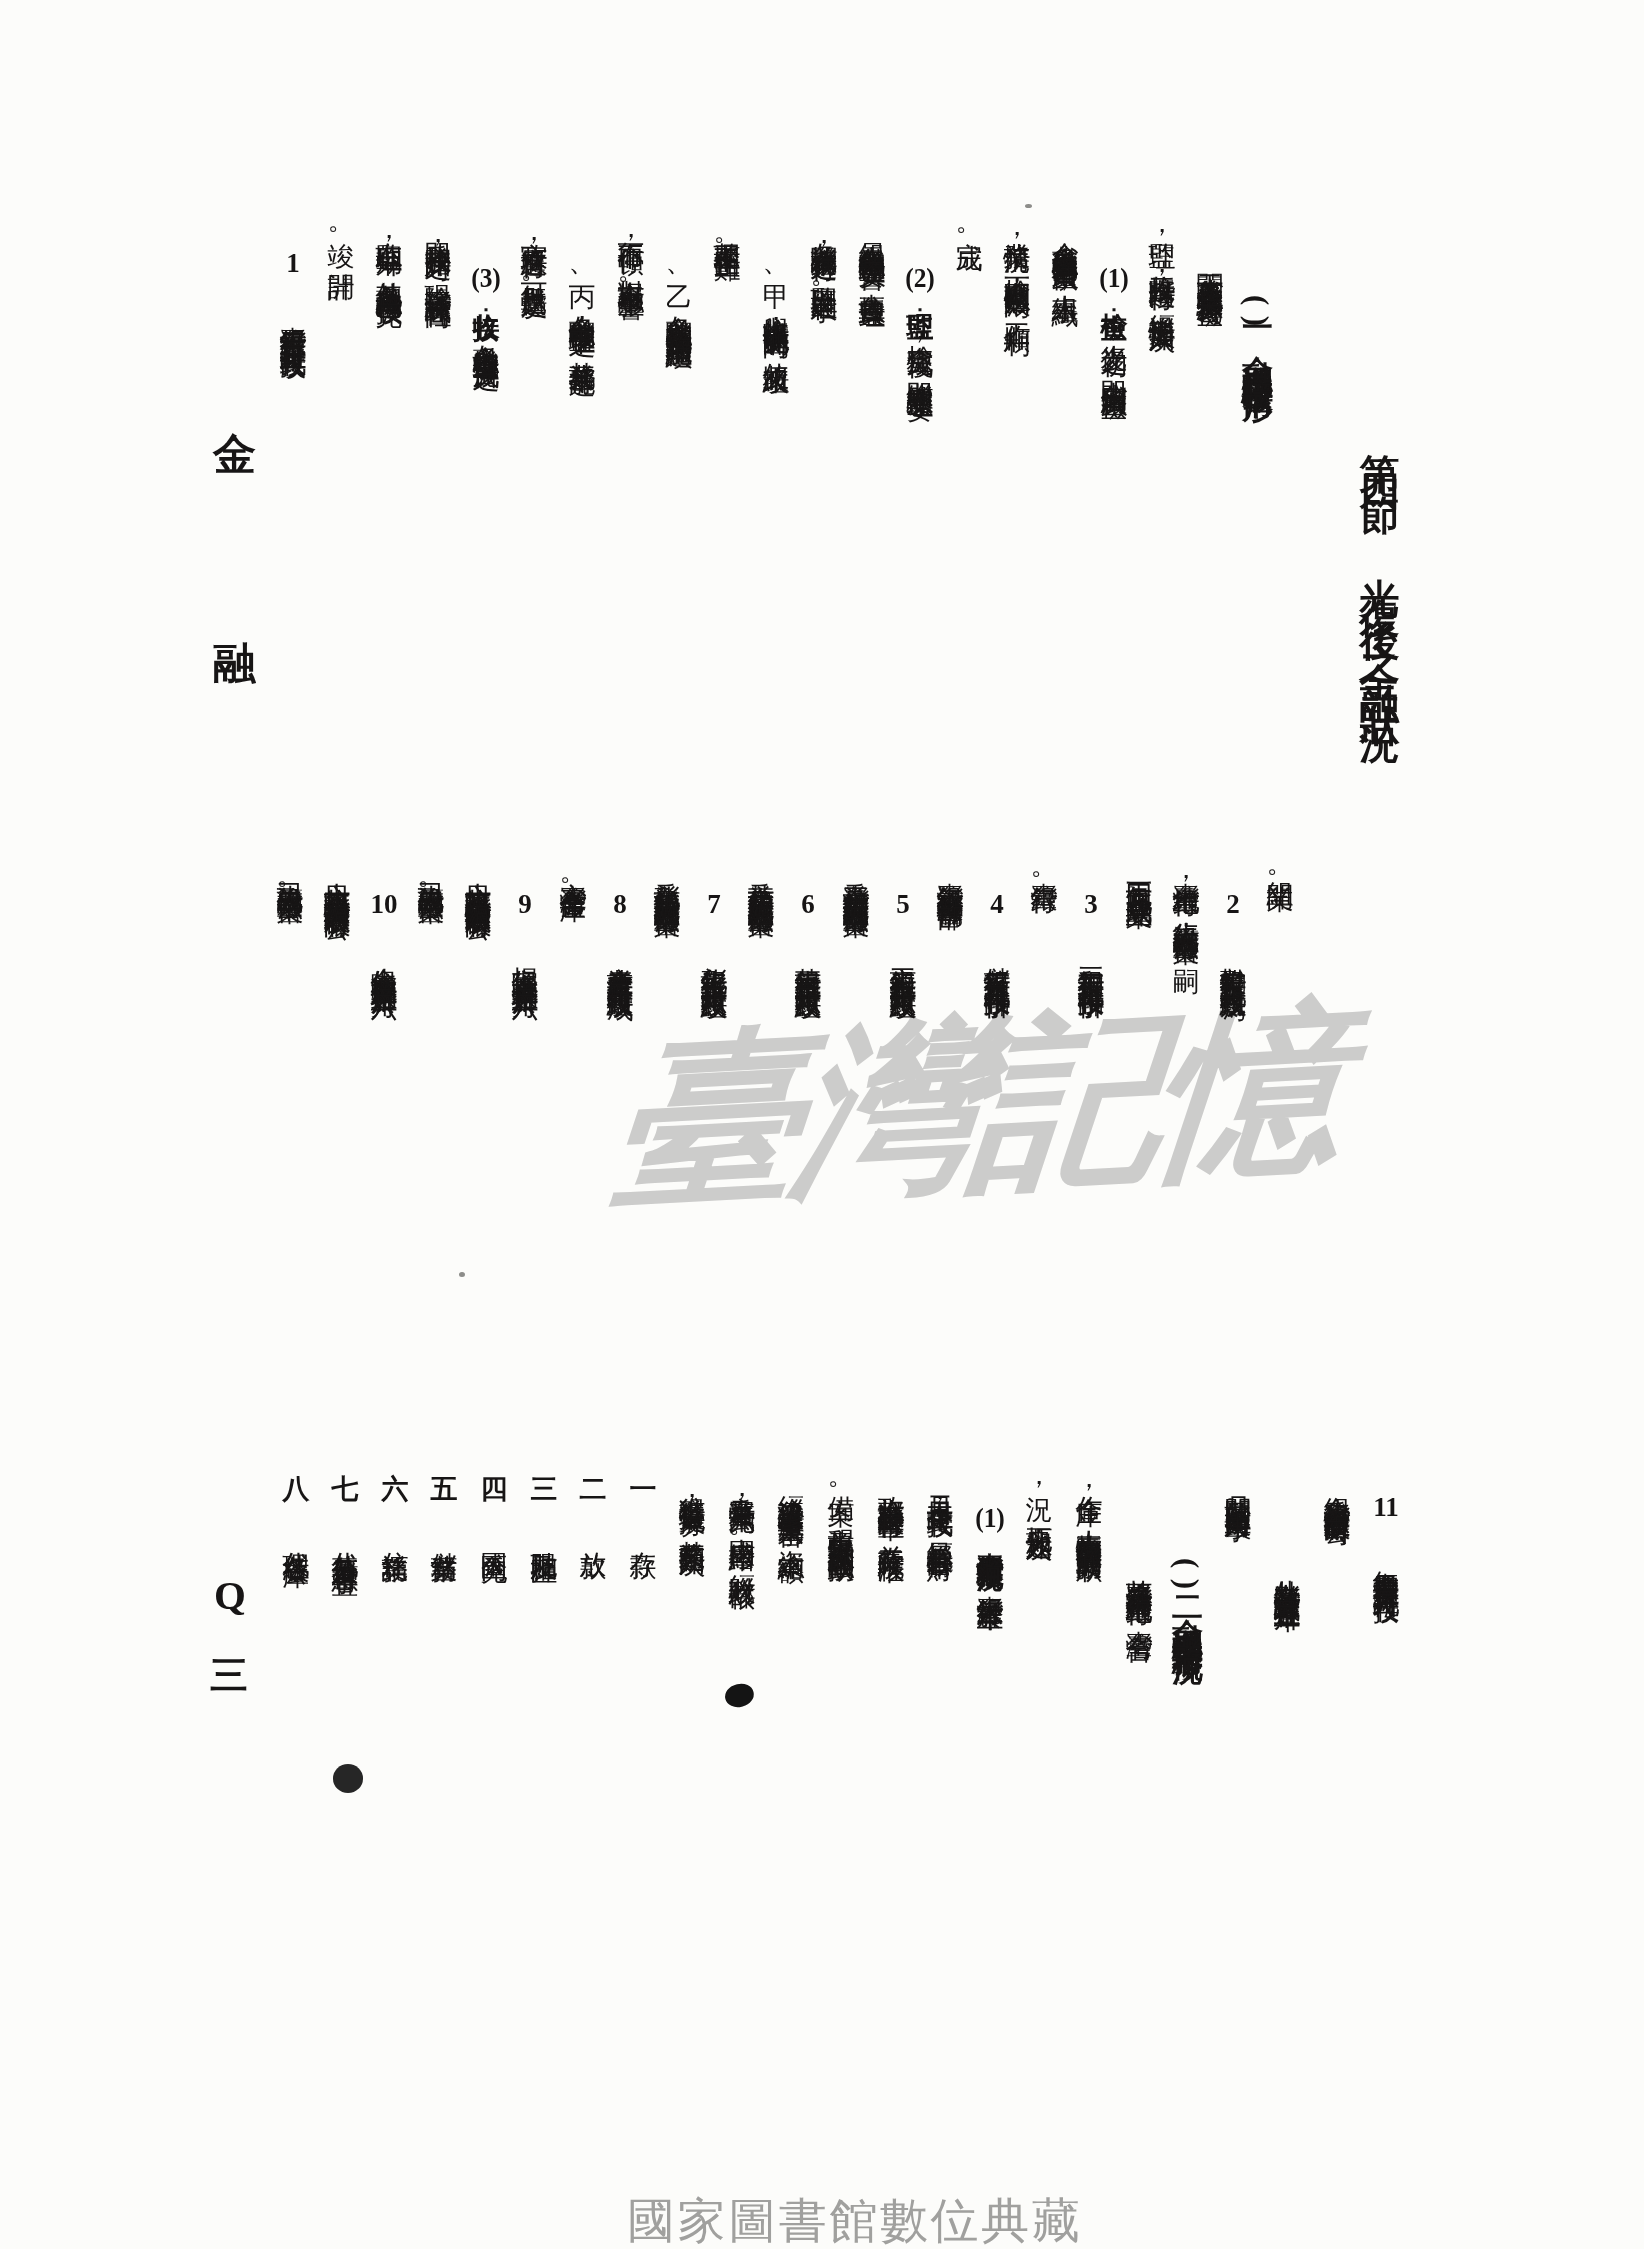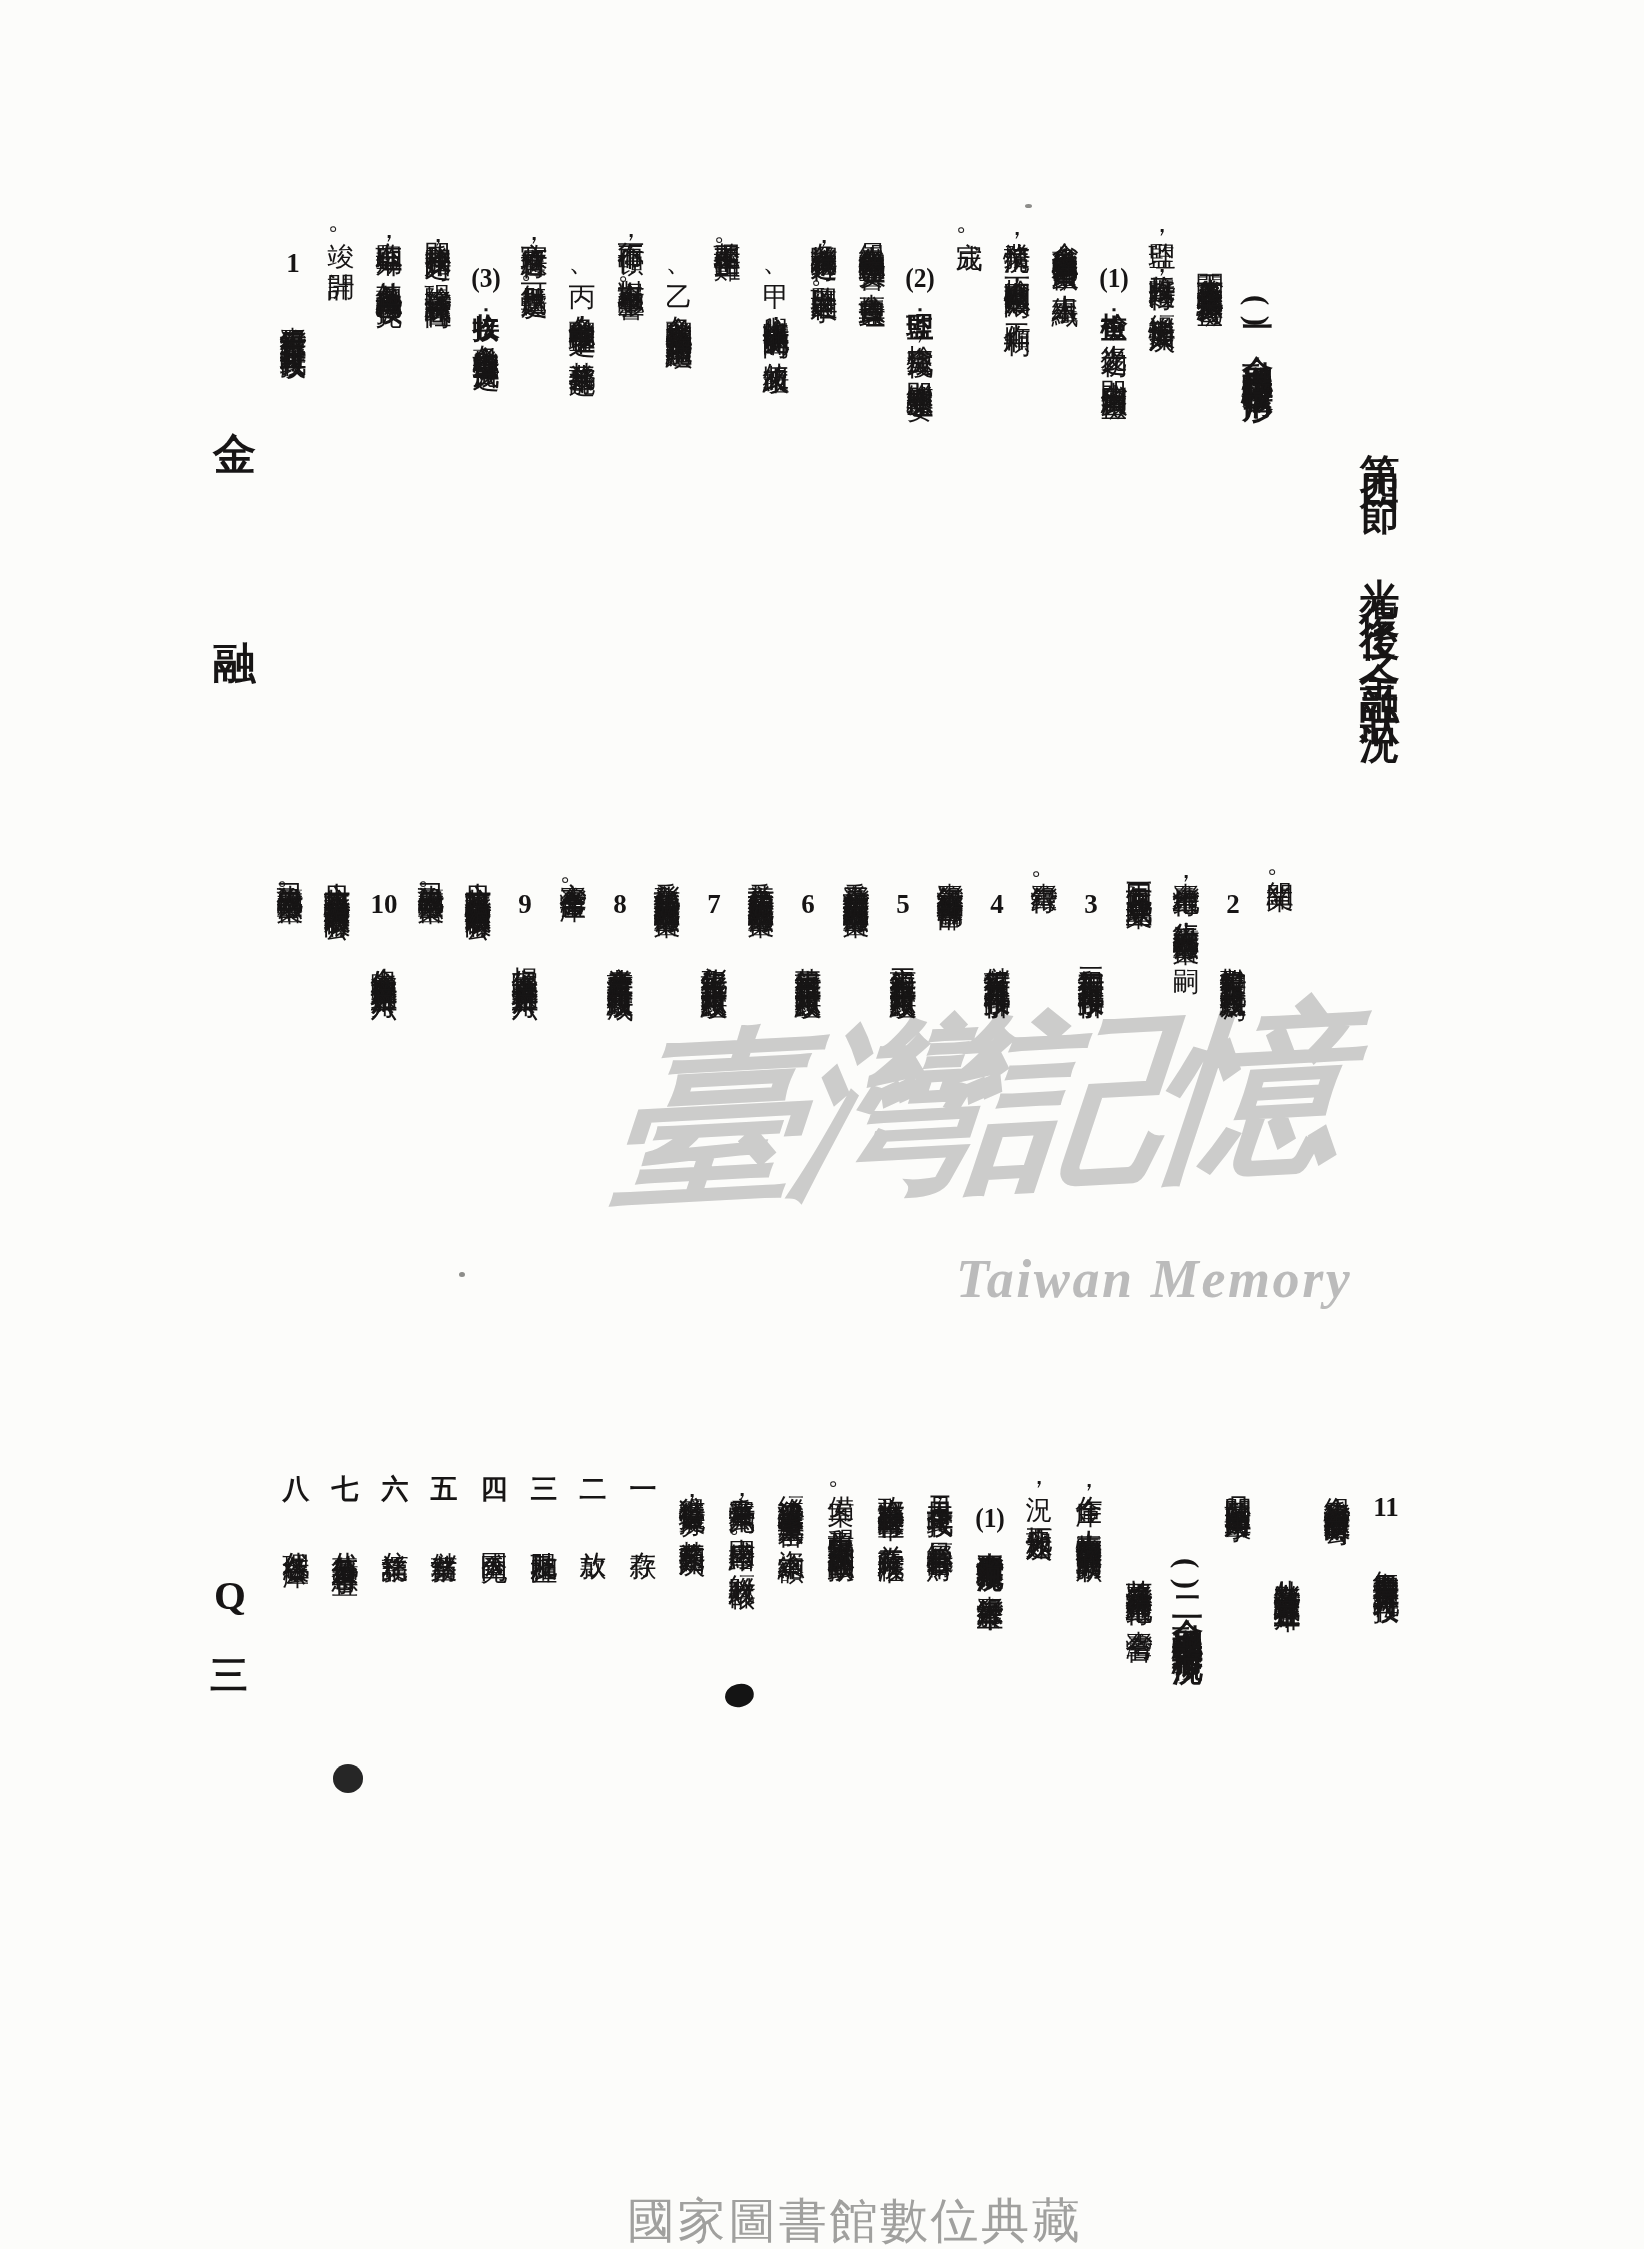--- a/index.html
+++ b/index.html
@@ -92,21 +92,20 @@
   #blot-1{left:725px;top:1684px;width:28.6px;height:23.4px;transform:rotate(-14deg);}
   #blot-2{left:333px;top:1764px;width:30px;height:28.6px;opacity:.92;}
   .speck{position:absolute;background:#8d8d8a;border-radius:50%;z-index:1;}
 </style>
 </head>
 <body>
 
 <div id="scan-page">
 
   <div id="wm-cjk">臺灣記憶</div>
-  <div id="wm-latin">Taiwan Memory</div>
 
   <div id="section-title">第四節　光復後之金融狀況</div>
 
   <div>
       <div class="col hd" style="left: 1242px; top: 295px;">(一)金融機構接收情形</div>
       <div class="col" style="left: 1196px; top: 252px;">關于本省各金融機構接收步驟分爲檢查，</div>
       <div class="col" style="left: 1148px; top: 221px;">監理，接收三階段進行，經過情形大要如次：</div>
       <div class="col" style="left: 1100px; top: 264px;"><span class="num">(1)</span><b>檢查</b>：光復之初，即由省分別派員檢查</div>
       <div class="col" style="left: 1051px; top: 221px;">全省各金融機構的全部資産負債，人事組織，</div>
       <div class="col" style="left: 1003px; top: 221px;">業務情況，檢查期間以一個月爲限，工作順利</div>

